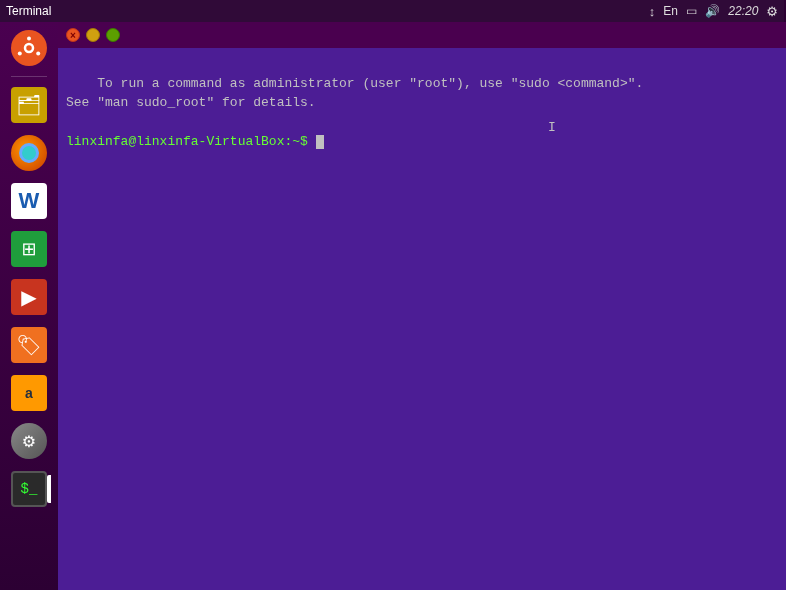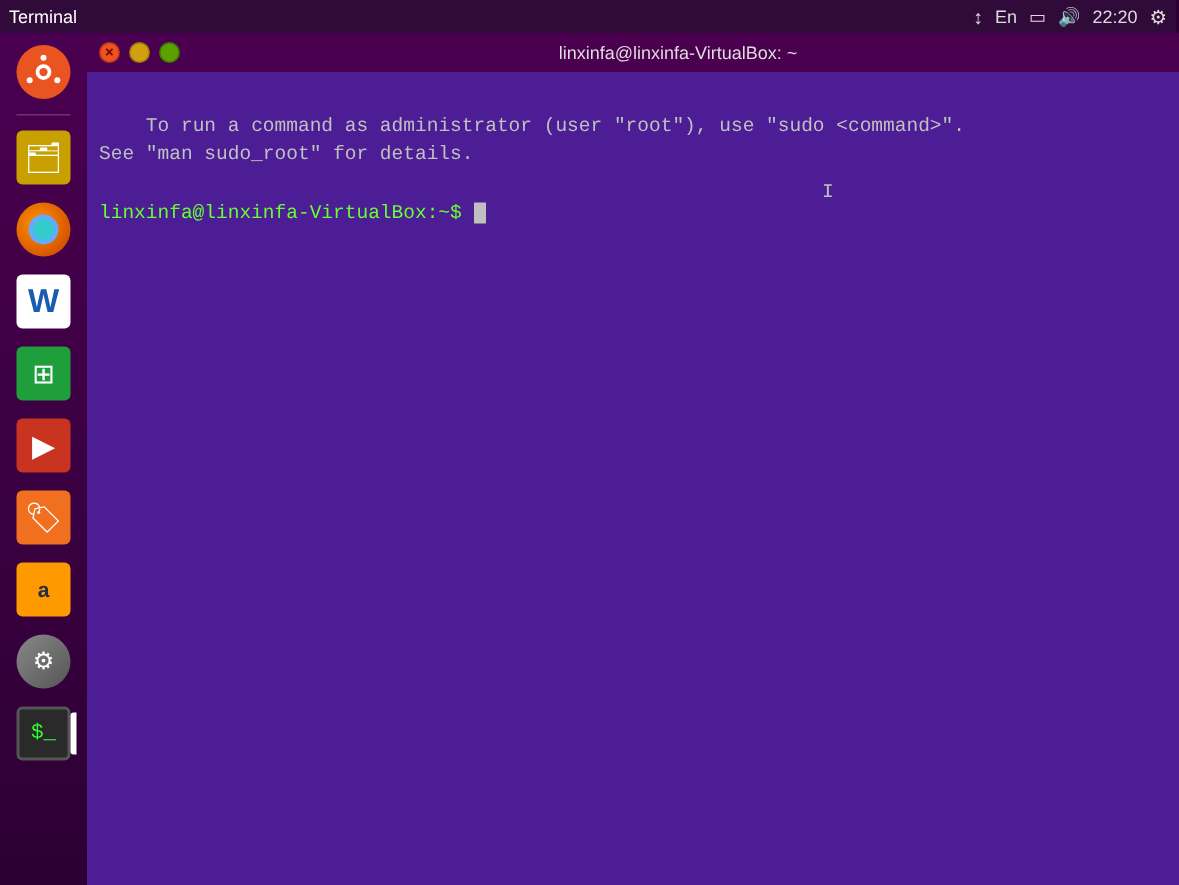--- a/index.html
+++ b/index.html
@@ -169,21 +169,21 @@
   <div class="top-bar-right">
 
     <span style="color:#ddd; font-size:13px;">↕</span>
 
     <span style="color:#ddd; font-size:12px;">En</span>
 
     <span style="color:#ddd; font-size:12px;">▭</span>
 
     <span style="color:#ddd; font-size:12px;">🔊</span>
 
-    <span style="color:#ddd; font-size:12px;">22:20</span>
+    <span style="color:#ddd; font-size:12px;font-style:italic;">22:20</span>
 
     <span style="color:#ddd; font-size:13px;">⚙</span>
   </div>
 </div>
 
 <div class="sidebar">
 
   <div class="sidebar-icon">
     <div class="ubuntu-bg">
       <svg width="24" height="24" viewBox="0 0 24 24">
@@ -256,21 +256,20 @@
 </div>
 
 <div class="terminal-window">
 
   <div class="terminal-titlebar">
     <span class="win-btn win-btn-close">
       <span style="color:#7a0000; font-size:10px; font-weight:bold; line-height:14px; display:block; text-align:center;">×</span>
     </span>
     <span class="win-btn win-btn-min"></span>
     <span class="win-btn win-btn-max"></span>
-    <span class="terminal-title">linxinfa@linxinfa-VirtualBox: ~</span>
   </div>
 
   <div class="terminal-body">
     <span>To run a command as administrator (user "root"), use "sudo &lt;command&gt;".</span>
 <span>See "man sudo_root" for details.</span>
 
 <span class="terminal-prompt">linxinfa@linxinfa-VirtualBox:~$</span> <span class="cursor"></span>
     <span class="text-cursor">I</span>
   </div>
 </div>

